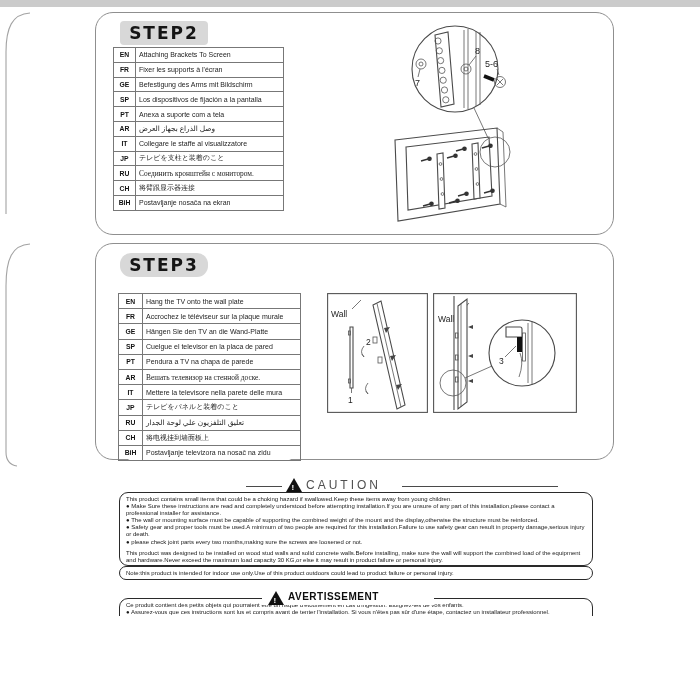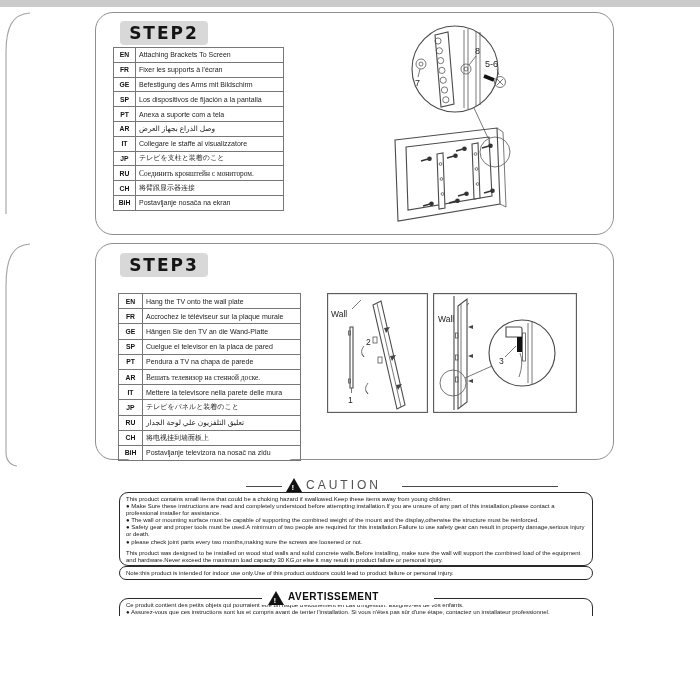--- a/index.html
+++ b/index.html
@@ -175,21 +175,21 @@
         <circle class="lnthin" cx="122" cy="68" r="5.5" fill="#fff"></circle>
         <line class="lnthin" x1="119" y1="65" x2="125" y2="71"></line>
           <line class="lnthin" x1="125" y1="65" x2="119" y2="71"></line>
         <line class="lnthin" x1="119" y1="55" x2="121" y2="61"></line>
       </g>
       <text x="107" y="53" font-size="9">5-6</text>
     </g>
   </svg>
 
   <div class="panel" style="left:95px;top:243px;width:517px;height:215px;">
-    <div class="step-badge" style="left:24px;top:9px;width:88px;height:24px;">
+    <div class="step-badge" style="left:24px;top:9px;width:88px;height:24px;border-radius:11px;">
       <span>STEP3</span>
     </div>
   </div>
 
   <table class="lang-table" id="t3" style="left:118px;top:293px;width:182px;border-radius:18px;">
     <colgroup>
         <col style="width:24px">
         <col style="width:158px">
       </colgroup>
     <tbody>

